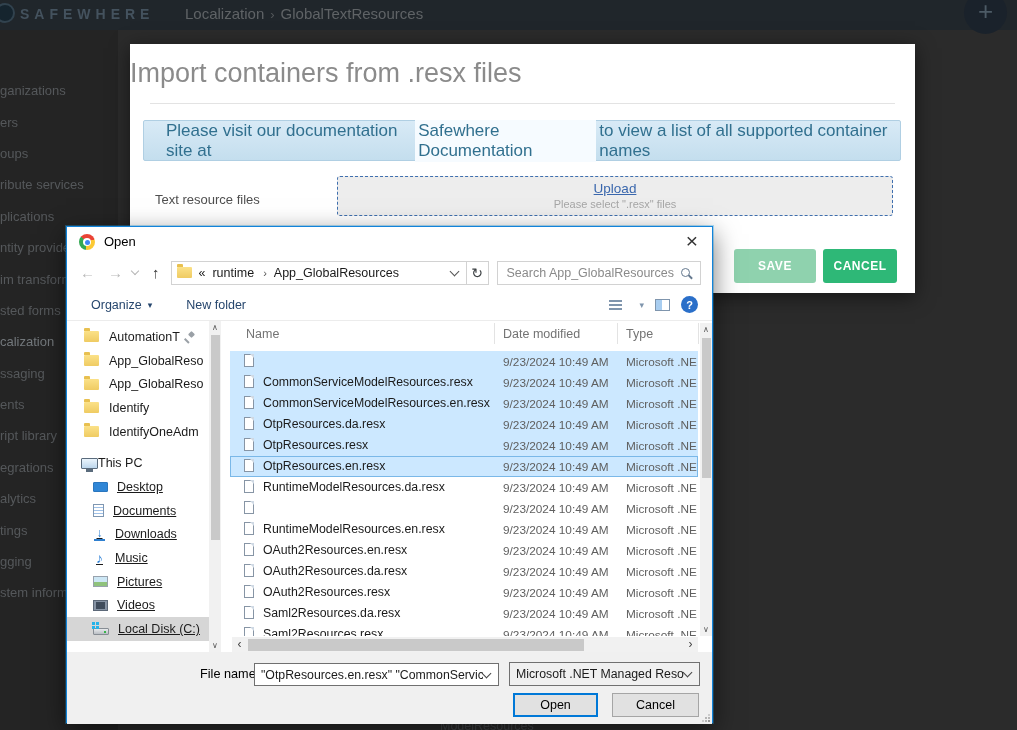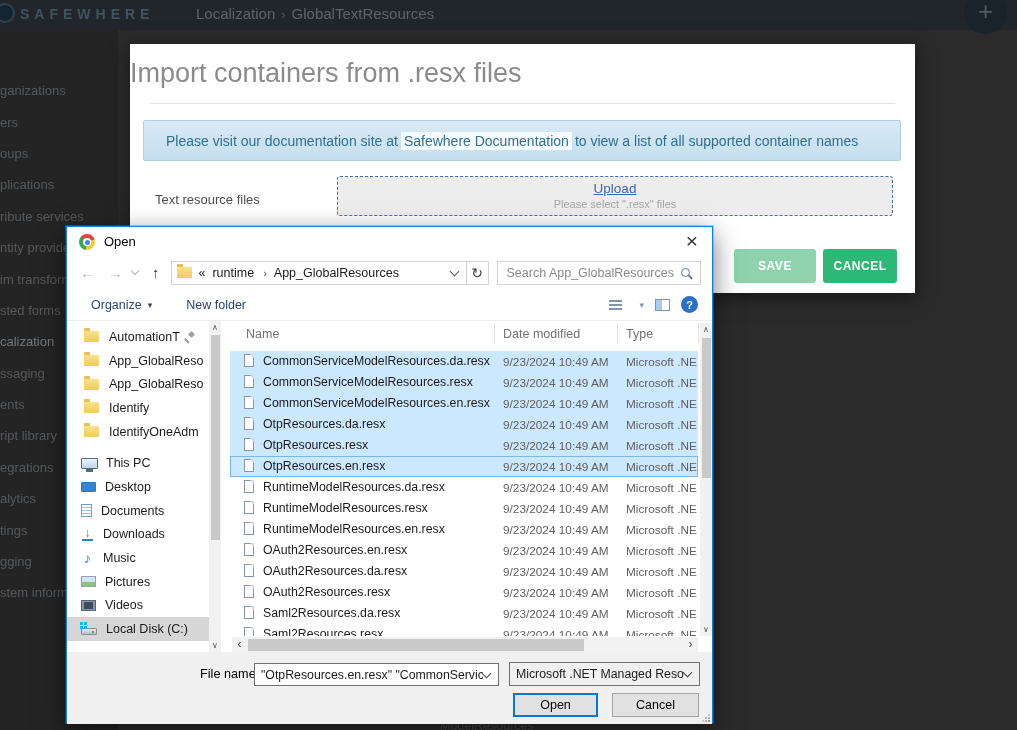--- a/index.html
+++ b/index.html
@@ -7,41 +7,41 @@
     width:1017px;height:730px;position:relative;overflow:hidden;
     background:#2b2b2b;font-family:"Liberation Sans",sans-serif;
     -webkit-font-smoothing:antialiased;
   }
   
   .topbar{position:absolute;left:0;top:0;width:1017px;height:30px;background:#20262b;}
   .brandmark{position:absolute;left:-5px;top:3px;width:20px;height:20px;border-radius:50%;
     background:#15242e;border:2px solid #31424e;box-sizing:border-box;}
   .brand{position:absolute;left:20px;top:6px;font-size:14px;font-weight:bold;
     letter-spacing:5px;color:#44525e;}
-  .breadcrumb{position:absolute;left:196px;top:5px;font-size:15px;color:#5f6366;}
+  .breadcrumb{position:absolute;left:185px;top:5px;font-size:15px;color:#5f6366;}
   .breadcrumb .sep{color:#54585b;margin:0 6px;font-size:13px;}
   .fab{position:absolute;left:964px;top:-9px;width:43px;height:43px;border-radius:50%;
     background:#1a222b;color:#4d5b66;font-size:26px;line-height:41px;text-align:center;}
   .sidenav{position:absolute;left:0;top:30px;width:118px;height:700px;background:#242424;
     padding-top:45px;box-sizing:border-box;overflow:hidden;}
   .snav-item{height:31.4px;display:flex;align-items:center;color:#55585b;font-size:13px;
     white-space:nowrap;overflow:hidden;}
   .snav-item.active{color:#73787c;font-weight:normal;}
   .ghost{position:absolute;left:440px;top:719px;color:#4a4e52;font-size:12.5px;z-index:1;opacity:.85;}
 
   
   .modal{position:absolute;left:130px;top:44px;width:785px;height:249px;background:#fff;
     box-shadow:0 4px 18px rgba(0,0,0,.5);z-index:5;}
   .m-title{position:absolute;top:14px;left:0;right:0;text-align:left;font-size:27px;
     color:#8b8b8b;font-weight:400;}
   .m-divider{position:absolute;top:59px;left:20px;right:20px;border-top:1px solid #e3e3e3;}
   .m-info{position:absolute;top:76px;left:13px;right:14px;height:41px;
     background:linear-gradient(#d8eaf6,#c4deee);border:1px solid #b0cfe3;border-radius:2px;
     display:flex;align-items:center;padding-left:22px;box-sizing:border-box;
-    font-size:14px;color:#31708f;}
+    font-size:17px;color:#31708f;}
   .m-info .doclink{background:#f6fbff;padding:1px 3px;margin:0 3px;color:#31708f;cursor:pointer;}
   .m-label{position:absolute;left:25px;top:148px;font-size:13px;color:#4f4f4f;}
   .m-upload{position:absolute;left:207px;top:132px;width:556px;height:40px;background:#ededed;
     border:1.5px dashed #3f6fae;border-radius:3px;box-sizing:border-box;text-align:center;}
   .m-upload .up{display:inline-block;margin-top:4px;color:#3a67ad;text-decoration:underline;
     font-size:13.5px;cursor:pointer;}
   .m-upload .hint{display:block;color:#a6a6a6;font-size:11px;margin-top:1px;}
   .m-btn{position:absolute;top:205px;height:34px;border:none;border-radius:3px;color:#fff;
     font-size:12px;font-weight:bold;letter-spacing:.5px;font-family:inherit;cursor:pointer;}
   .m-save{left:604px;width:82px;background:#8fd2ae;}
@@ -94,22 +94,22 @@
   .i-pane{width:15px;height:12px;border:1px solid #7f95ad;background:linear-gradient(90deg,#a8cdf0 0 45%,#fff 45%);box-sizing:border-box;}
   .i-help{width:17px;height:17px;border-radius:50%;background:#2a6fc9;color:#fff;font-size:11px;
     font-weight:bold;display:flex;align-items:center;justify-content:center;}
   .d-content{position:relative;height:331px;display:flex;}
   
   .tree{position:relative;width:163px;padding-top:4px;box-sizing:border-box;}
   .titem{height:23.7px;display:flex;align-items:center;width:142px;box-sizing:border-box;
     padding-left:17px;white-space:nowrap;overflow:hidden;}
   .titem .tlabel{margin-left:10px;font-size:12.5px;color:#1b1b1b;}
   .titem.sect{padding-left:14px;margin-top:8px;}
-  .titem.sect .tlabel{margin-left:8px;}
-  .titem.child{padding-left:14px;}
+  .titem.sect .tlabel{margin-left:0;}
+  .titem.child{padding-left:26px;text-decoration:underline;}
   .titem.child .tlabel{margin-left:9px;}
   .titem.sel{background:#d6d6d6;}
   .tree-scroll{position:absolute;right:9px;top:0;width:12px;height:331px;background:#f1f1f1;}
   .scroll-arrow{position:absolute;left:0;width:12px;height:13px;text-align:center;font-size:8px;
     color:#555;line-height:13px;}
   .tree-scroll .thumb{position:absolute;left:1.5px;top:14px;width:9px;height:205px;background:#c9c9c9;}
   
   .i-folder{width:15px;height:11px;background:linear-gradient(#fbe188,#efcb62);border-radius:1px;
     position:relative;flex:none;}
   .i-folder::before{content:"";position:absolute;top:-3px;left:0;width:6px;height:3px;
@@ -194,22 +194,22 @@
   <div class="brand">SAFEWHERE</div>
   <div class="breadcrumb">
     <span>Localization</span><span class="sep">›</span><span>GlobalTextResources</span>
   </div>
   <div class="fab">+</div>
 </div>
 <div class="sidenav" id="sidenav">
     <div class="snav-item">ganizations</div>
     <div class="snav-item">ers</div>
     <div class="snav-item">oups</div>
+    <div class="snav-item">ribute services</div>
     <div class="snav-item">plications</div>
-    <div class="snav-item">ribute services</div>
     <div class="snav-item">ntity provider</div>
     <div class="snav-item">im transform</div>
     <div class="snav-item">sted forms</div>
     <div class="snav-item active">calization</div>
     <div class="snav-item">ssaging</div>
     <div class="snav-item">ents</div>
     <div class="snav-item">ript library</div>
     <div class="snav-item">egrations</div>
     <div class="snav-item">alytics</div>
     <div class="snav-item">tings</div>
@@ -340,21 +340,20 @@
         <span class="h-name">Name</span>
         <span class="h-date">Date modified</span>
         <span class="h-type">Type</span>
         <span class="hsep" style="left:264px"></span>
         <span class="hsep" style="left:387px"></span>
         <span class="hsep" style="left:468px"></span>
       </div>
       <div class="rows" id="rows">
           <div class="row sel">
             <span class="ficon i-file"></span>
-            <span class="fname">CommonServiceModelResources.da.resx</span>
             <span class="fdate">9/23/2024 10:49 AM</span>
             <span class="ftype">Microsoft .NE</span>
           </div>
           <div class="row sel">
             <span class="ficon i-file"></span>
             <span class="fname">CommonServiceModelResources.resx</span>
             <span class="fdate">9/23/2024 10:49 AM</span>
             <span class="ftype">Microsoft .NE</span>
           </div>
           <div class="row sel">
@@ -382,21 +381,20 @@
             <span class="ftype">Microsoft .NE</span>
           </div>
           <div class="row">
             <span class="ficon i-file"></span>
             <span class="fname">RuntimeModelResources.da.resx</span>
             <span class="fdate">9/23/2024 10:49 AM</span>
             <span class="ftype">Microsoft .NE</span>
           </div>
           <div class="row">
             <span class="ficon i-file"></span>
-            <span class="fname">RuntimeModelResources.resx</span>
             <span class="fdate">9/23/2024 10:49 AM</span>
             <span class="ftype">Microsoft .NE</span>
           </div>
           <div class="row">
             <span class="ficon i-file"></span>
             <span class="fname">RuntimeModelResources.en.resx</span>
             <span class="fdate">9/23/2024 10:49 AM</span>
             <span class="ftype">Microsoft .NE</span>
           </div>
           <div class="row">

